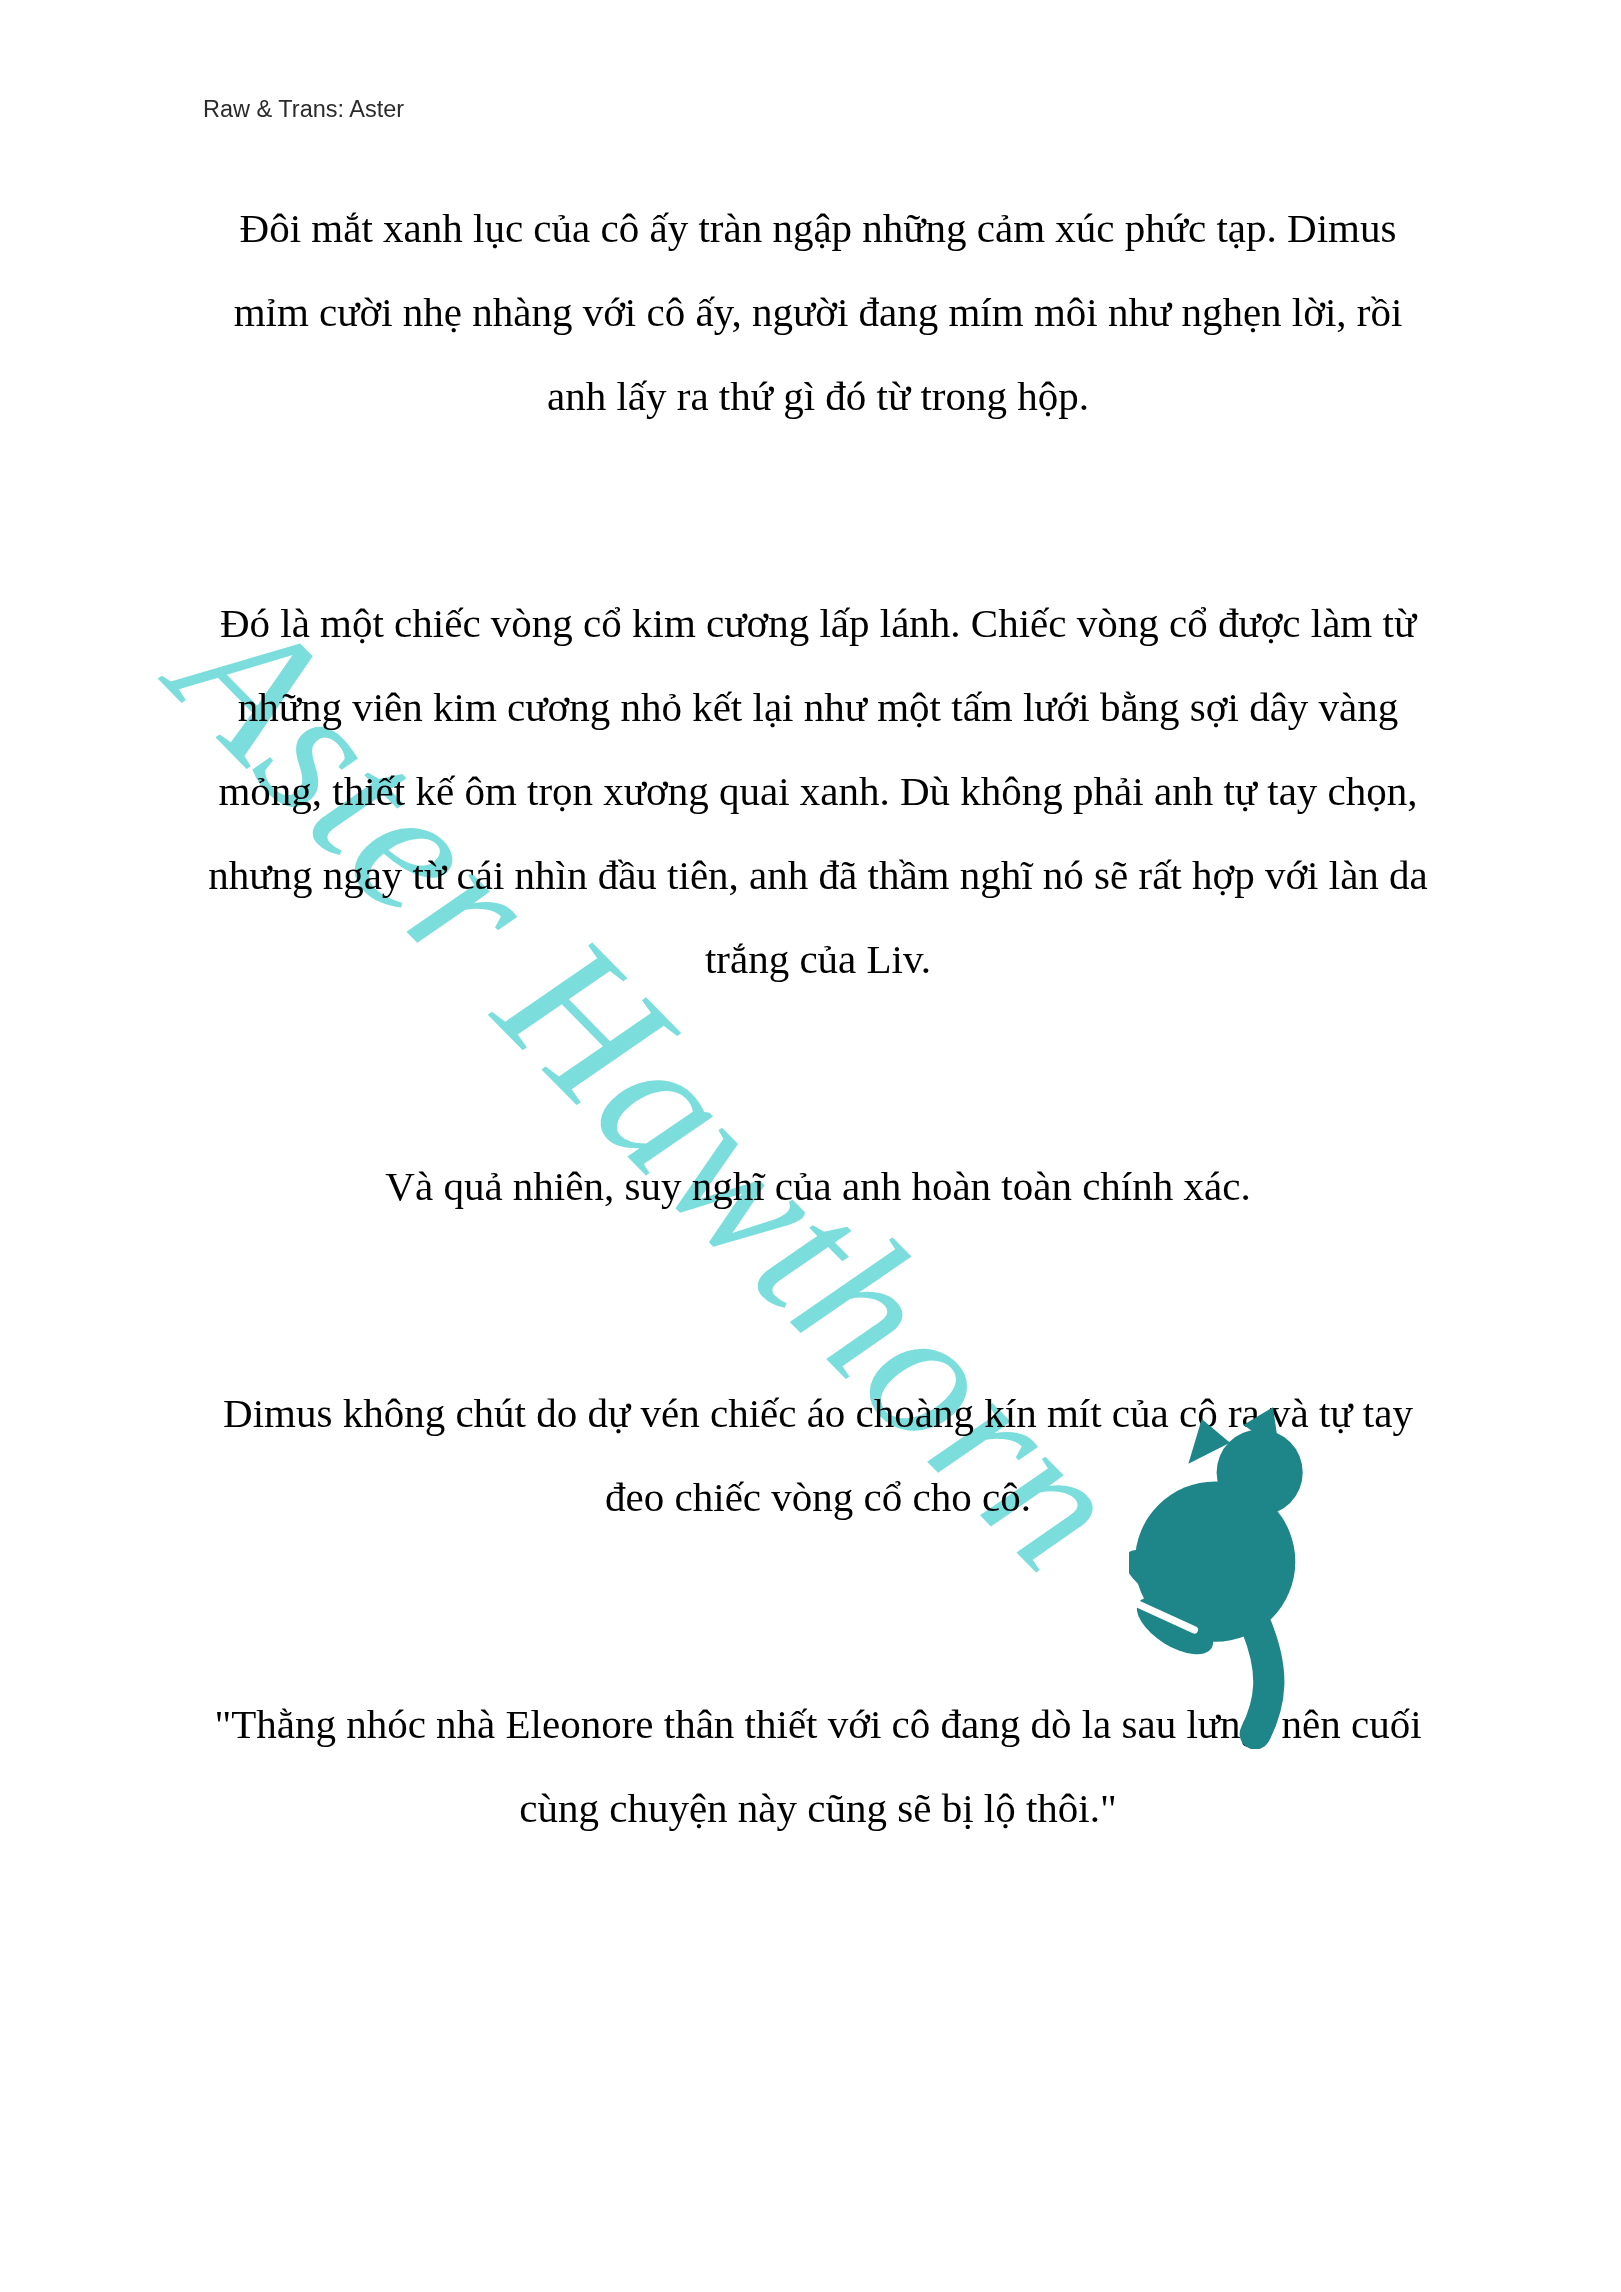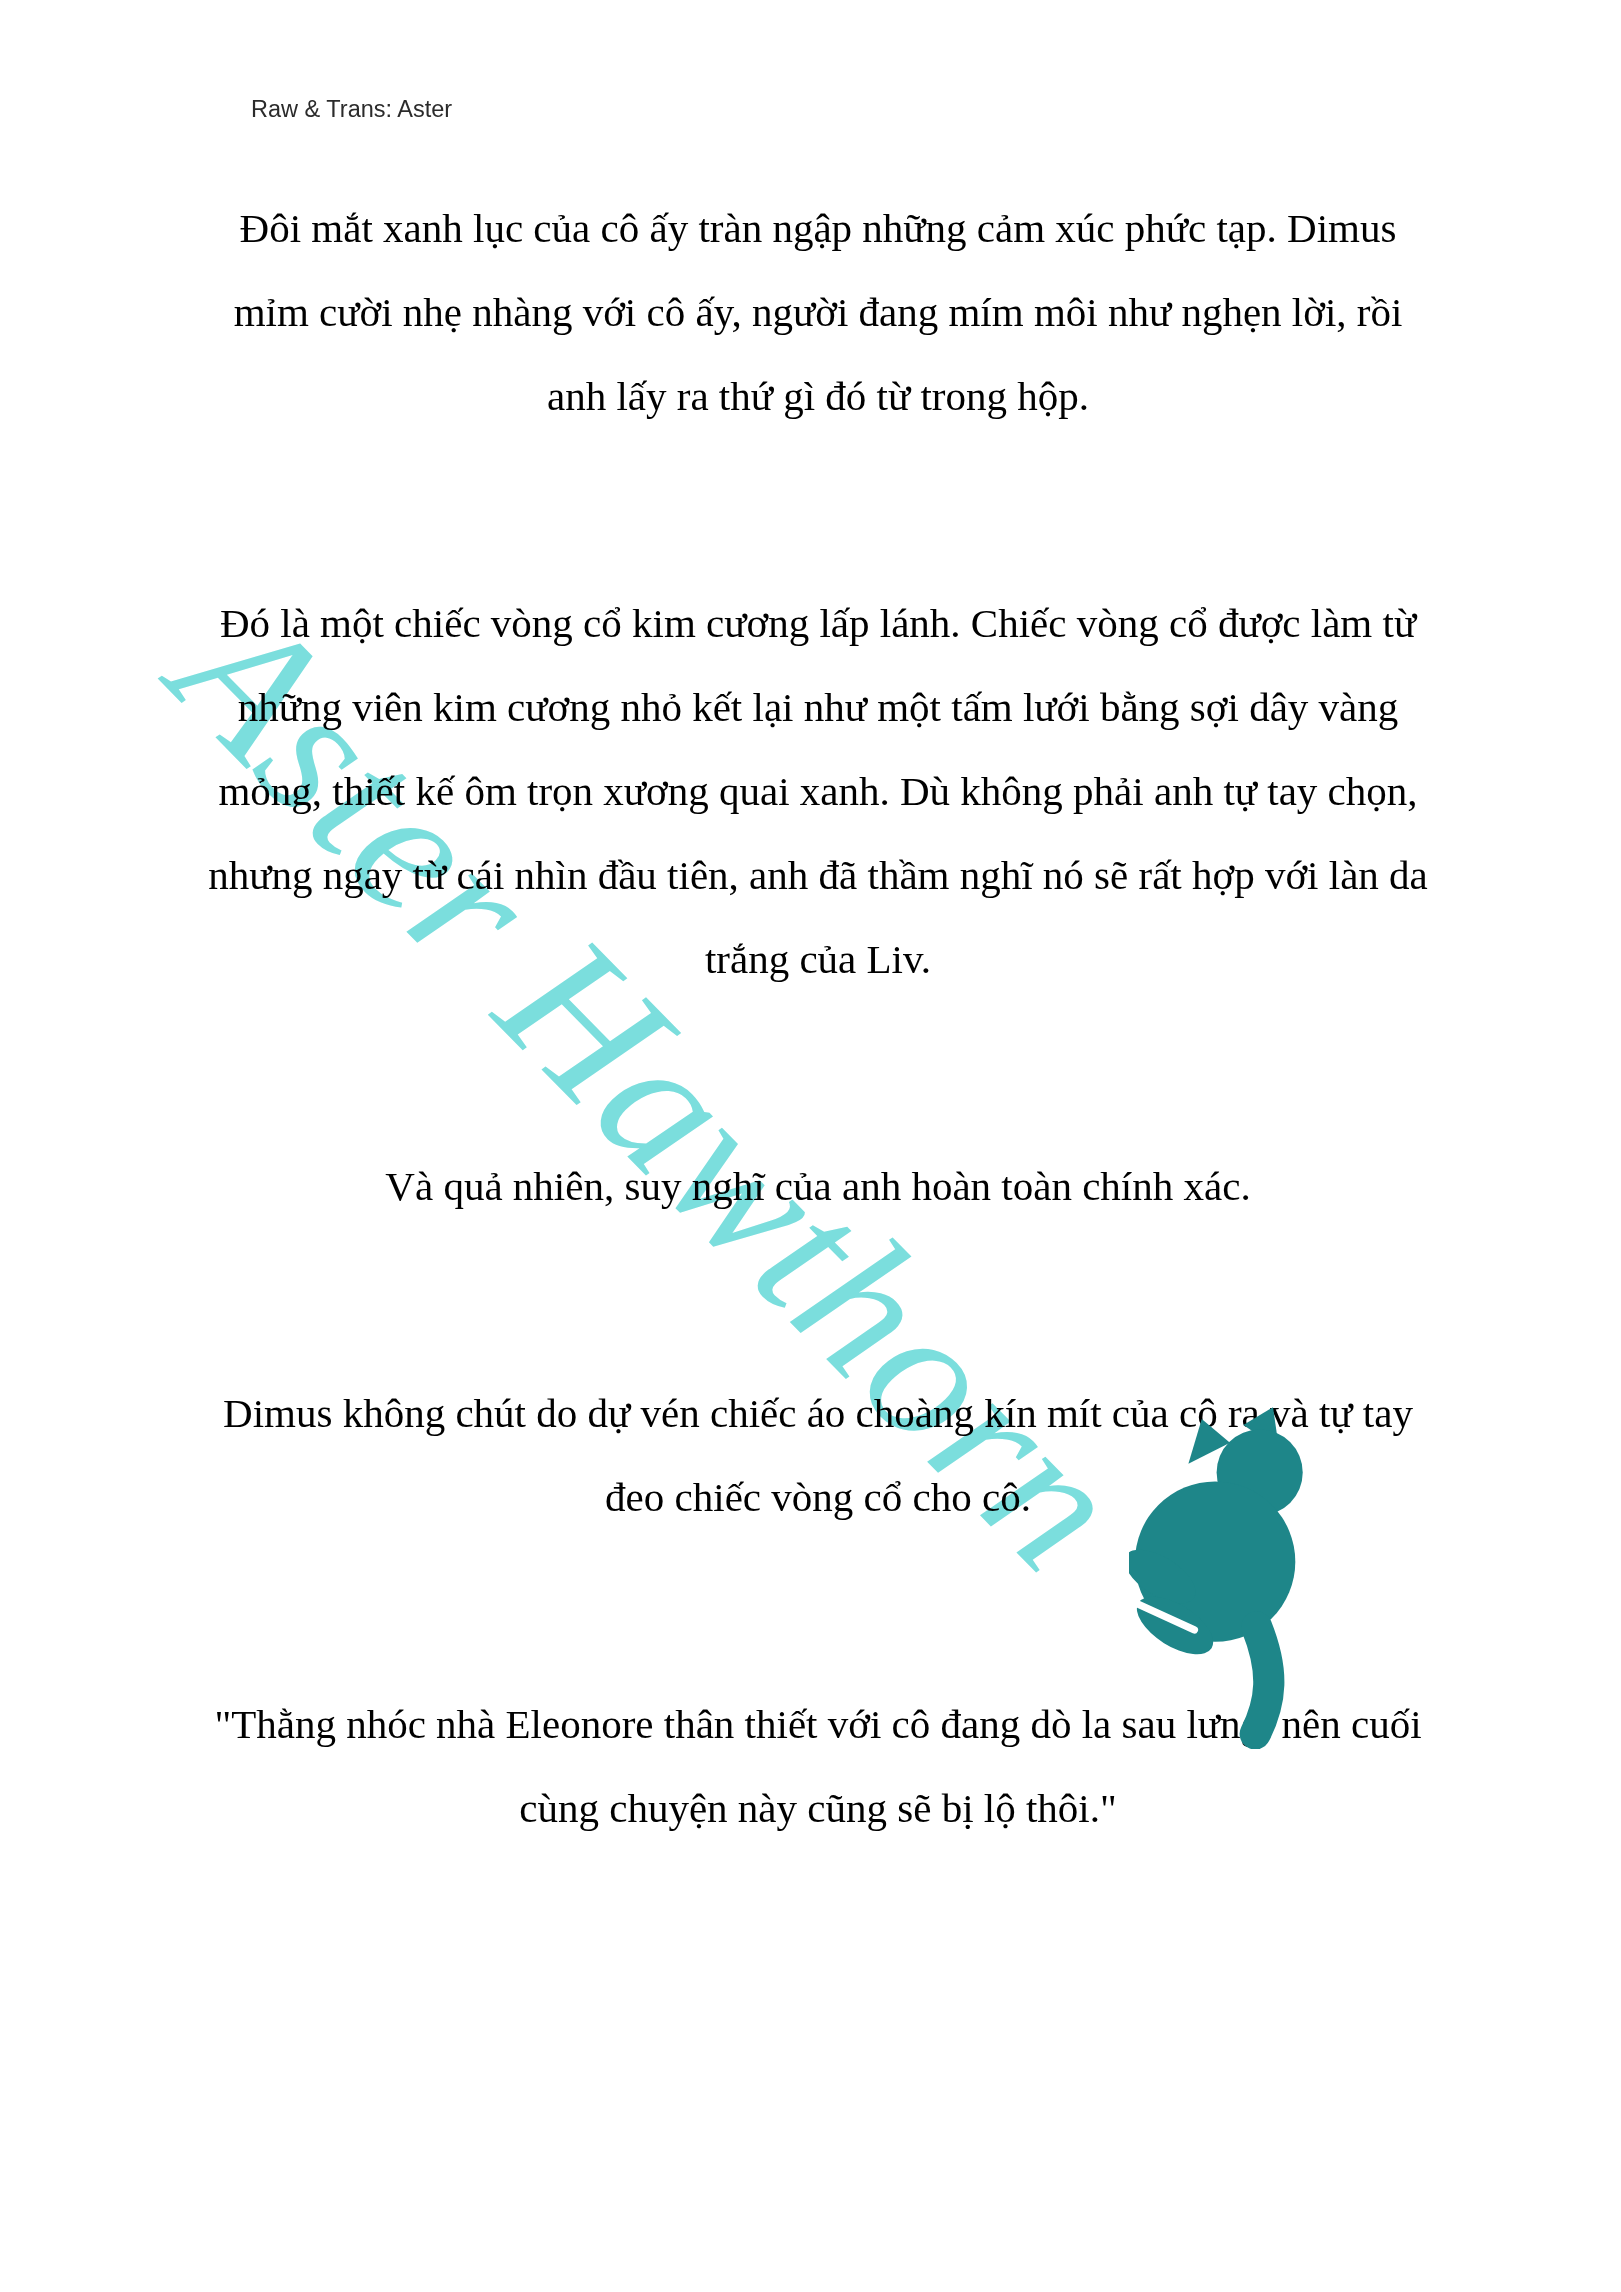--- a/index.html
+++ b/index.html
@@ -21,21 +21,20 @@
     font-family: "Liberation Serif", serif;
   }
   .header {
     position: absolute;
     left: 203px;
     top: 96px;
     font-family: "Liberation Sans", sans-serif;
     font-size: 23.5px;
     color: var(--header-color);
     z-index: 3;
-    margin-left: 48px;
   }
   .watermark {
     position: absolute;
     left: 289px;
     top: 564px;
     transform: rotate(45.5deg);
     transform-origin: 0 0;
     font-family: "Liberation Serif", serif;
     font-style: italic;
     font-size: 191px;

